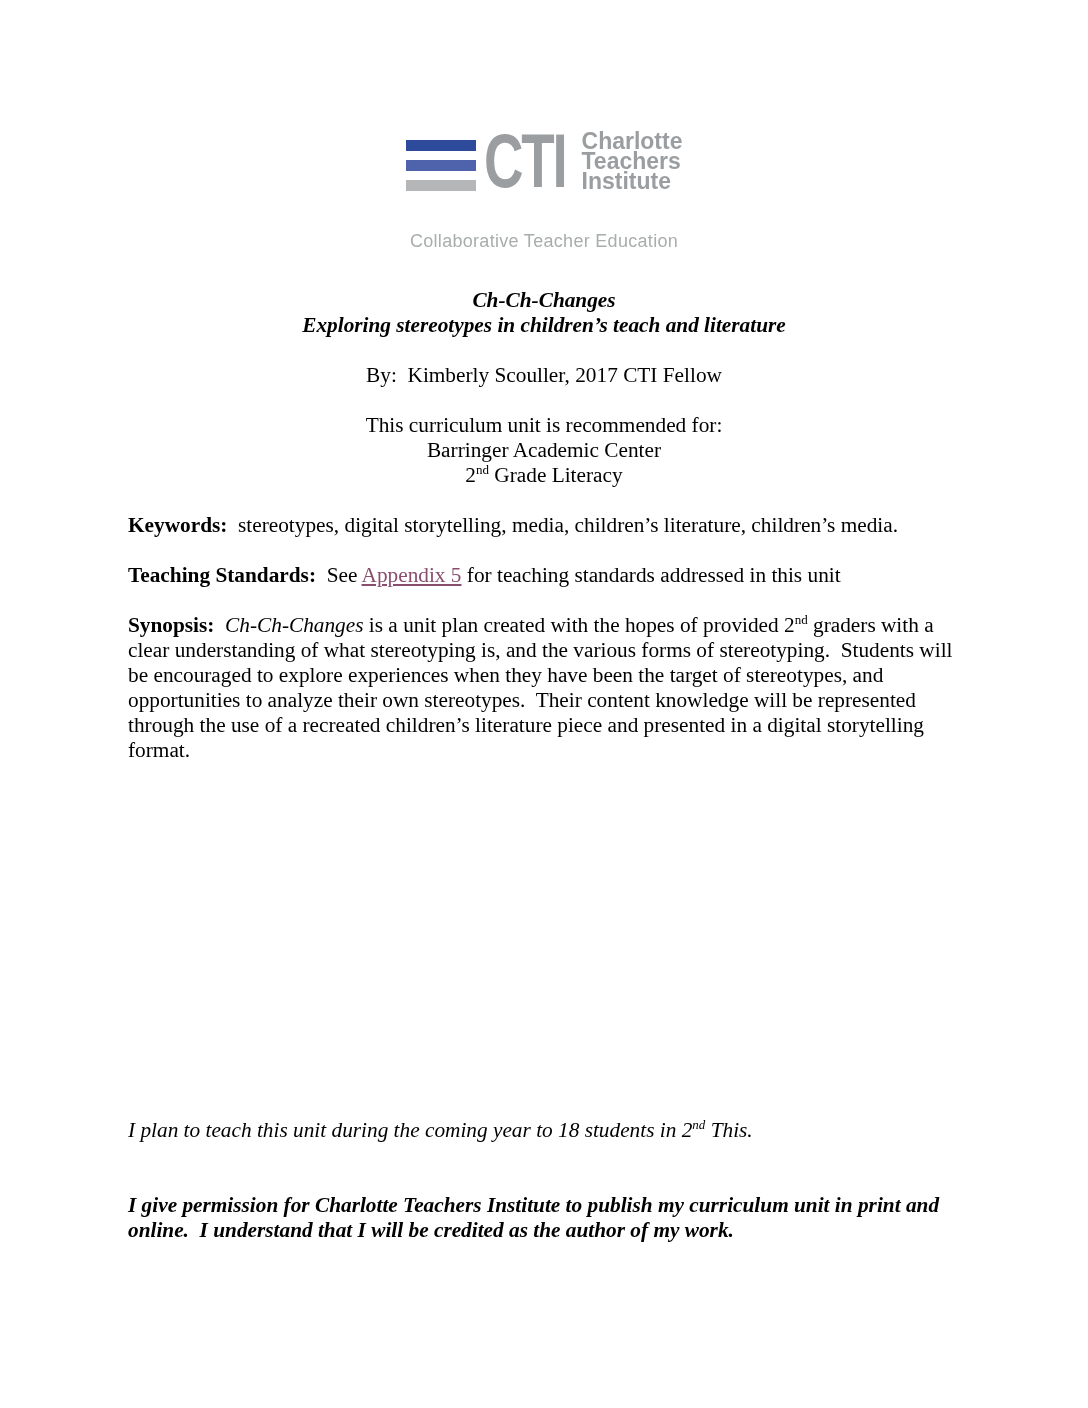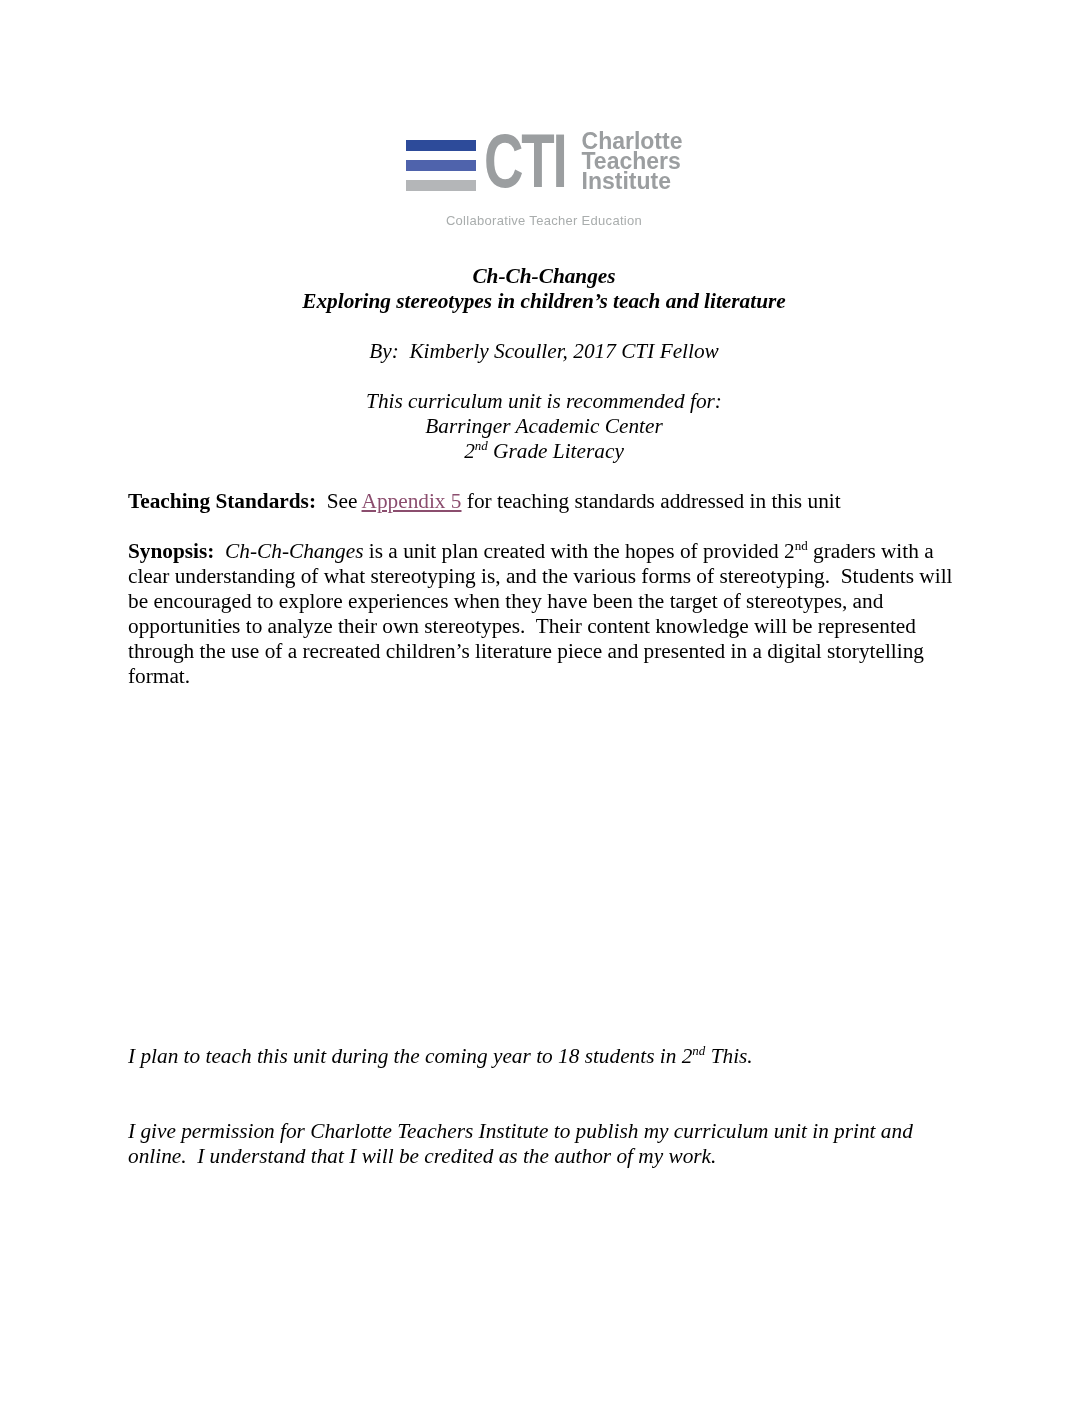--- a/index.html
+++ b/index.html
@@ -35,41 +35,41 @@
   .logo-name {
     font-family: "Liberation Sans", sans-serif;
     font-weight: bold;
     font-size: 23px;
     line-height: 20px;
     margin-left: 6px;
     margin-top: 1px;
   }
   .logo-tagline {
     font-family: "Liberation Sans", sans-serif;
-    font-size: 13px;
+    font-size: 18px;
     letter-spacing: 0.3px;
-    margin-top: 5px;
+    margin-top: 23px;
     white-space: nowrap;
   }
 
   
   .doc p {
     font-size: 21.3px;
     line-height: 25px;
     margin: 25px 0 0 0;
     white-space: pre-wrap;
   }
-  .center { text-align: center; font-style: italic; }
+  .center { text-align: center; }
   .b { font-weight: bold; }
   .i { font-style: italic; }
   .bi { font-weight: bold; font-style: italic; }
   sup { font-size: 13px; line-height: 0; vertical-align: super; }
   .doc-title { margin-top: 36px !important; }
   .plan-line { margin-top: 355px !important; }
-  .permission-line { margin-top: 50px !important; }
+  .permission-line { margin-top: 50px !important; font-weight: bold; }
   a.appendix-link { text-decoration: underline; cursor: pointer; }
 </style>
 </head>
 <body>
 
 <div class="page">
 
   <div class="logo-wrap">
     <div class="logo-row">
       <div class="logo-bars">
@@ -91,20 +91,21 @@
 
     <p class="center bi doc-title">Ch-Ch-Changes</p>
     <p class="center bi" style="margin-top:0;">Exploring stereotypes in children’s teach and literature</p>
 
     <p class="center">By:  Kimberly Scouller, 2017 CTI Fellow</p>
     <p class="center">This curriculum unit is recommended for:</p>
 
     <p class="center" style="margin-top:0;">Barringer Academic Center</p>
     <p class="center" style="margin-top:0;"><span>2</span><sup>nd</sup><span> Grade Literacy</span></p>
 
+    <p><span class="b">Keywords:</span><span>  stereotypes, digital storytelling, media, children’s literature, children’s media.</span></p>
 
     <p><span class="b">Teaching Standards:</span><span>  See </span><a class="appendix-link" id="appendix-link" style="color: rgb(139, 77, 110);">Appendix 5</a><span> for teaching standards addressed in this unit</span></p>
 
     <p><span class="b">Synopsis:</span><span>  </span><span class="i">Ch-Ch-Changes</span><span> is a unit plan created with the hopes of provided 2</span><sup>nd</sup><span> graders with a clear understanding of what stereotyping is, and the various forms of stereotyping.  Students will be encouraged to explore experiences when they have been the target of stereotypes, and opportunities to analyze their own stereotypes.  Their content knowledge will be represented through the use of a recreated children’s literature piece and presented in a digital storytelling format.</span></p>
 
     <p class="i plan-line"><span>I plan to teach this unit during the coming year to 18 students in 2</span><sup>nd</sup><span> This.</span></p>
 
     <p class="i permission-line">I give permission for Charlotte Teachers Institute to publish my curriculum unit in print and online.  I understand that I will be credited as the author of my work.</p>
 
   </div>

